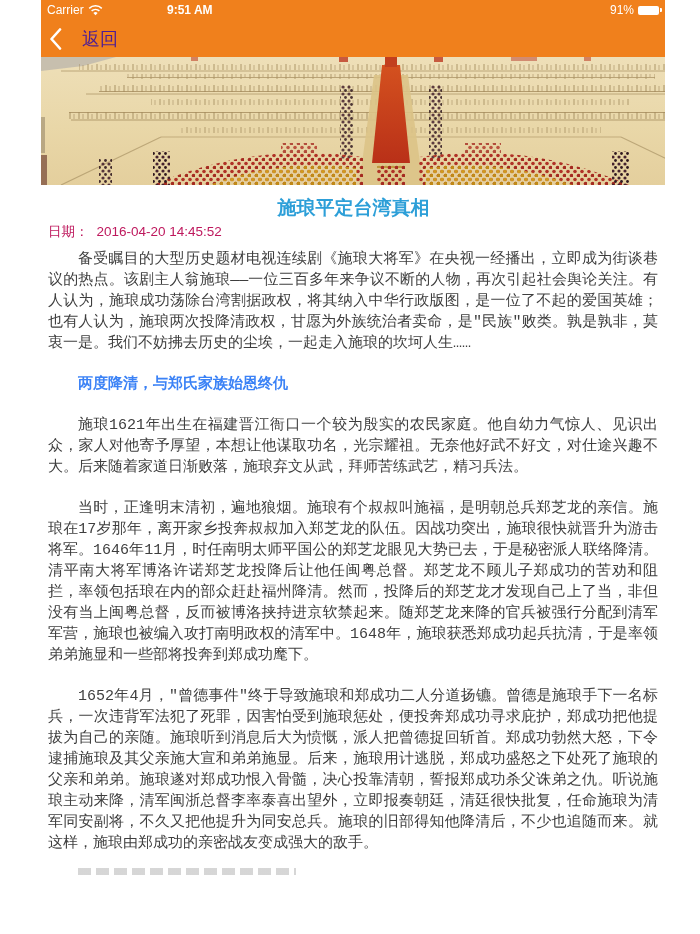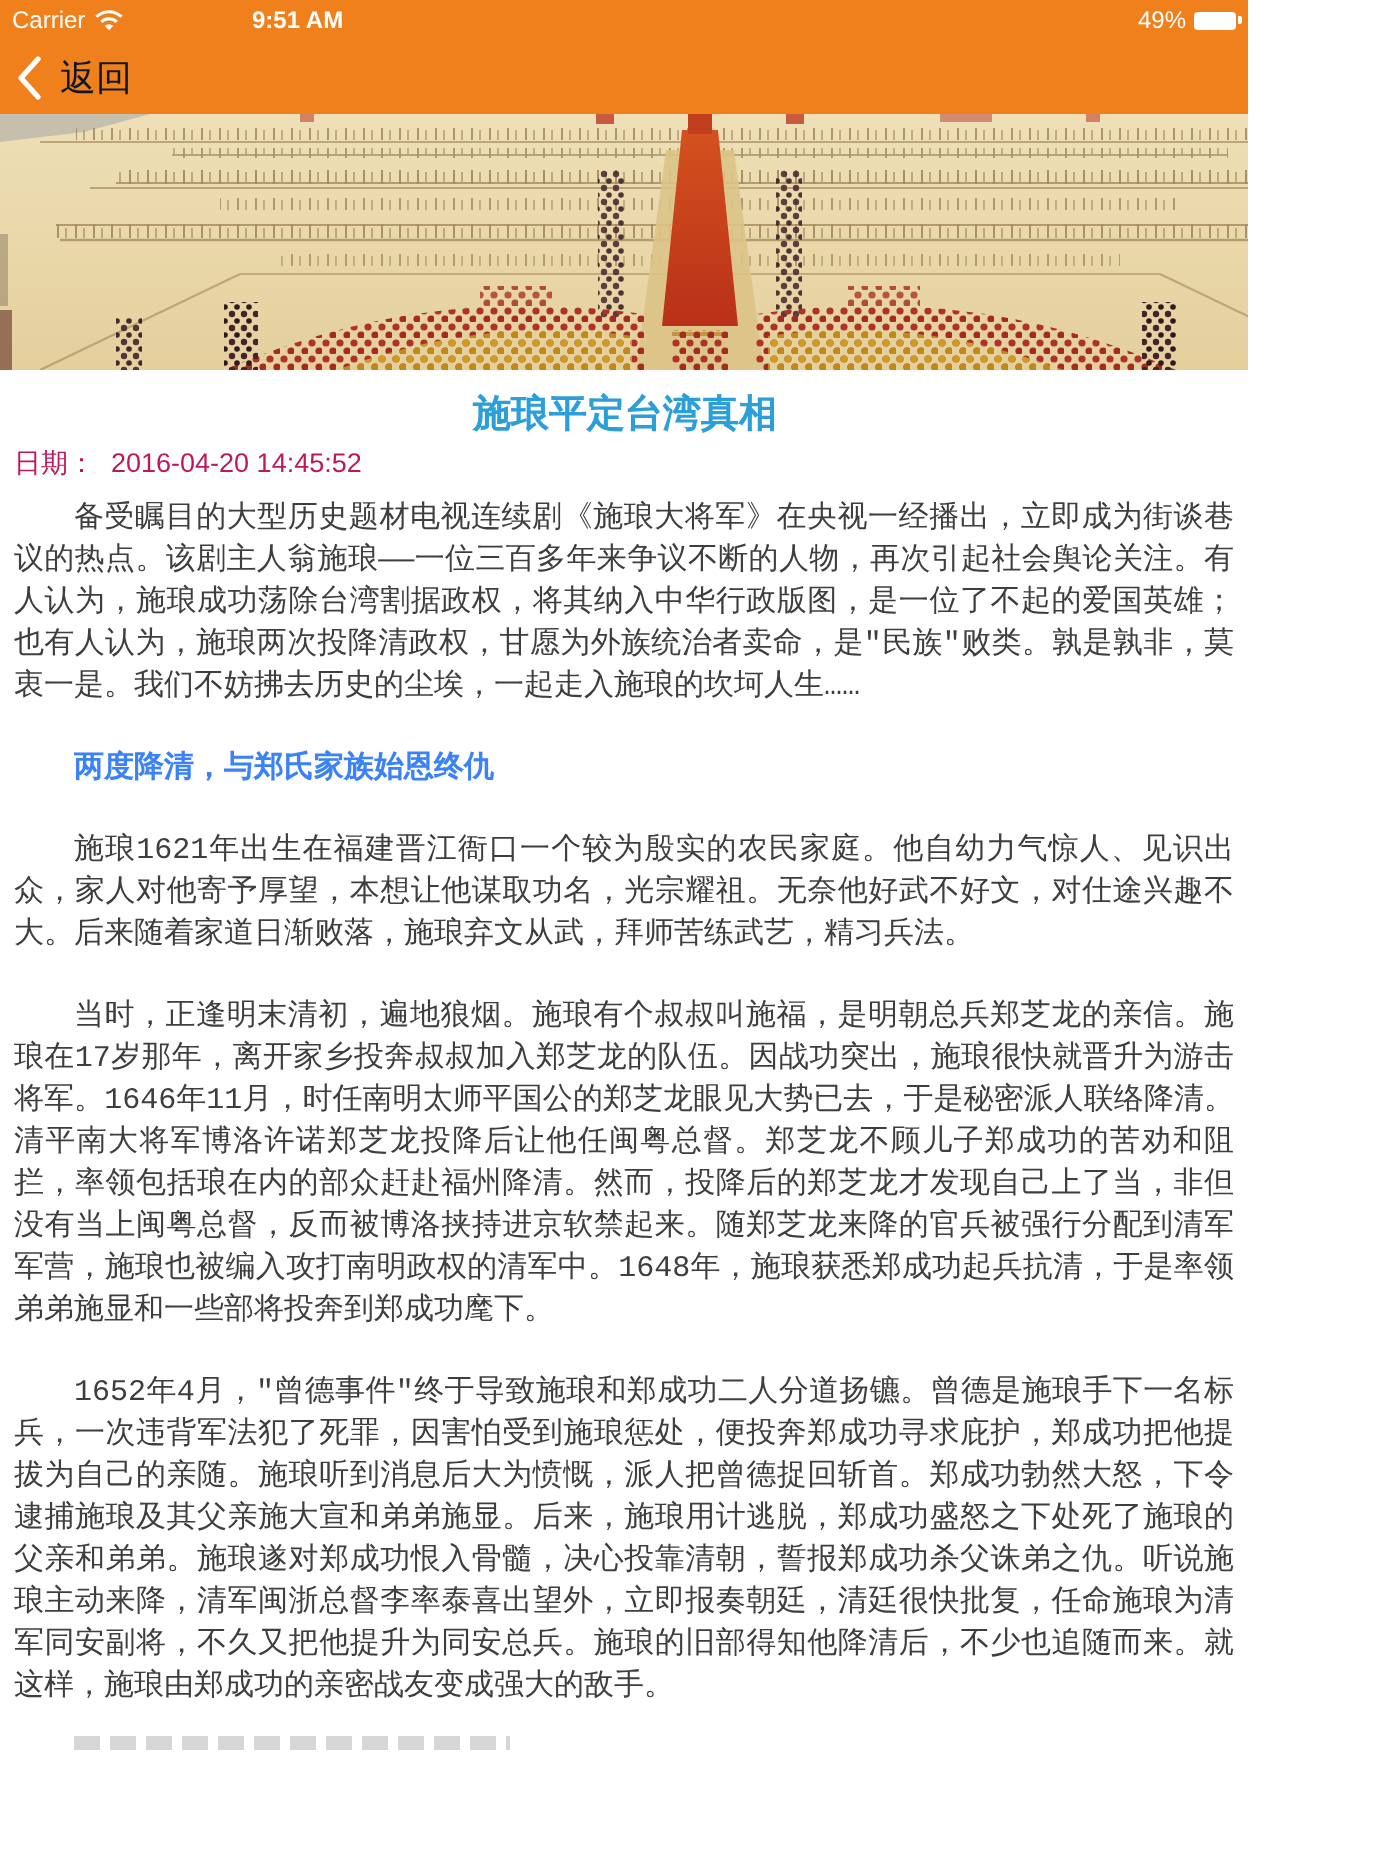--- a/index.html
+++ b/index.html
@@ -1,21 +1,21 @@
 <!DOCTYPE html>
 <html><head>
 <meta charset="utf-8">
 <style>
   html,body{margin:0;padding:0;}
   body{
     width:700px;height:934px;overflow:hidden;background:#ffffff;
     font-family:"Liberation Sans","DejaVu Sans",sans-serif;
     -webkit-font-smoothing:antialiased;
   }
-  .screen{width:624px;height:934px;position:relative;overflow:hidden;background:#fff;}
+  .screen{width:624px;height:934px;position:relative;overflow:hidden;background:#fff;padding-left:41px;}
 
   
   .status-bar{
     height:20px;background:#f0801c;color:#fff;
     display:flex;align-items:center;justify-content:space-between;
     padding:0 6px;font-size:12px;box-sizing:border-box;
   }
   .sb-left,.sb-right{display:flex;align-items:center;gap:4px;min-width:120px;}
   .sb-right{justify-content:flex-end;}
   .sb-center{flex:1;font-weight:bold;font-size:12px;}
@@ -27,21 +27,21 @@
   .battery:after{
     content:"";position:absolute;right:-3px;top:2.5px;width:2px;height:4px;
     background:#fff;border-radius:0 1px 1px 0;
   }
 
   
   .nav-bar{
     height:37px;background:#f0801c;display:flex;align-items:center;
     padding:0 8px;box-sizing:border-box;
   }
-  .back-btn{display:flex;align-items:center;gap:9px;color:#0f172a;font-size:18px;cursor:pointer;}
+  .back-btn{display:flex;align-items:center;gap:20px;color:#4c1d95;font-size:18px;cursor:pointer;}
   .back-btn svg{display:block;}
 
   
   .hero{width:700px;height:128px;overflow:hidden;background:#ead9ad;}
   .hero svg{display:block;}
 
   
   .content{padding:0 7px;box-sizing:border-box;}
   .article-title{
     margin:11px 0 0 1px;font-size:19px;line-height:23px;
@@ -71,21 +71,21 @@
     <div class="sb-left">
       <span>Carrier</span>
       <svg class="wifi-svg" width="15" height="11" viewBox="0 0 15 11">
         <path d="M7.5 10.2 L9.6 7.9 A3.2 3.2 0 0 0 5.4 7.9 Z" fill="#ffffff"></path>
         <path d="M3.6 5.9 A5.8 5.8 0 0 1 11.4 5.9" stroke="#ffffff" stroke-width="1.5" fill="none"></path>
         <path d="M1.2 3.4 A9 9 0 0 1 13.8 3.4" stroke="#ffffff" stroke-width="1.5" fill="none"></path>
       </svg>
     </div>
     <div class="sb-center">9:51 AM</div>
     <div class="sb-right">
-      <span>49%</span>
+      <span>91%</span>
       <span class="battery"></span>
     </div>
   </div>
 
   <div class="nav-bar">
     <div class="back-btn">
       <svg width="13" height="22" viewBox="0 0 13 22">
         <polyline points="11,1.5 2.5,11 11,20.5" fill="none" stroke="#ffffff" stroke-width="2.6" stroke-linecap="round" stroke-linejoin="round"></polyline>
       </svg>
       <span>返回</span>

